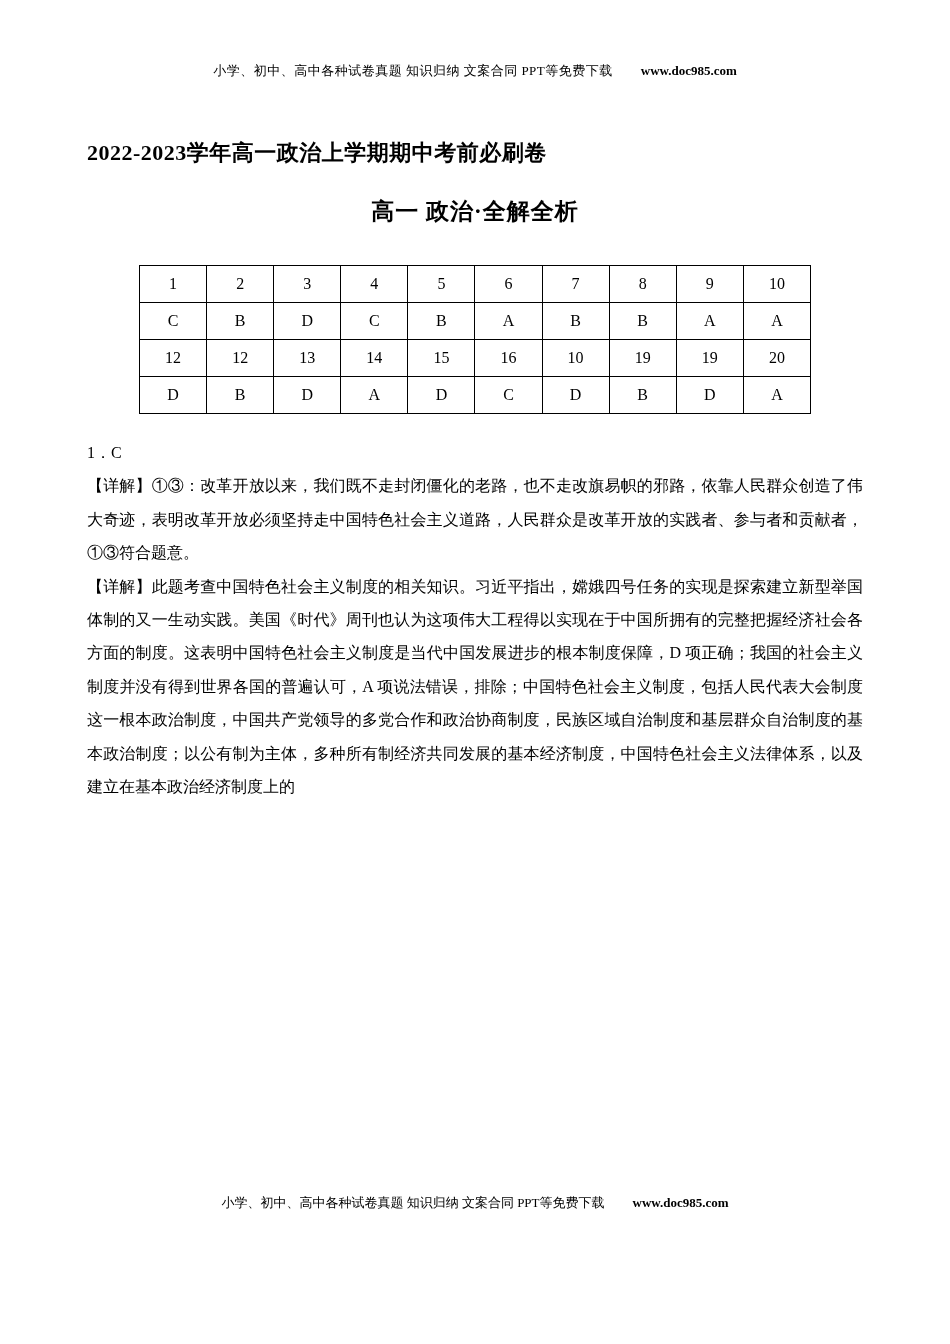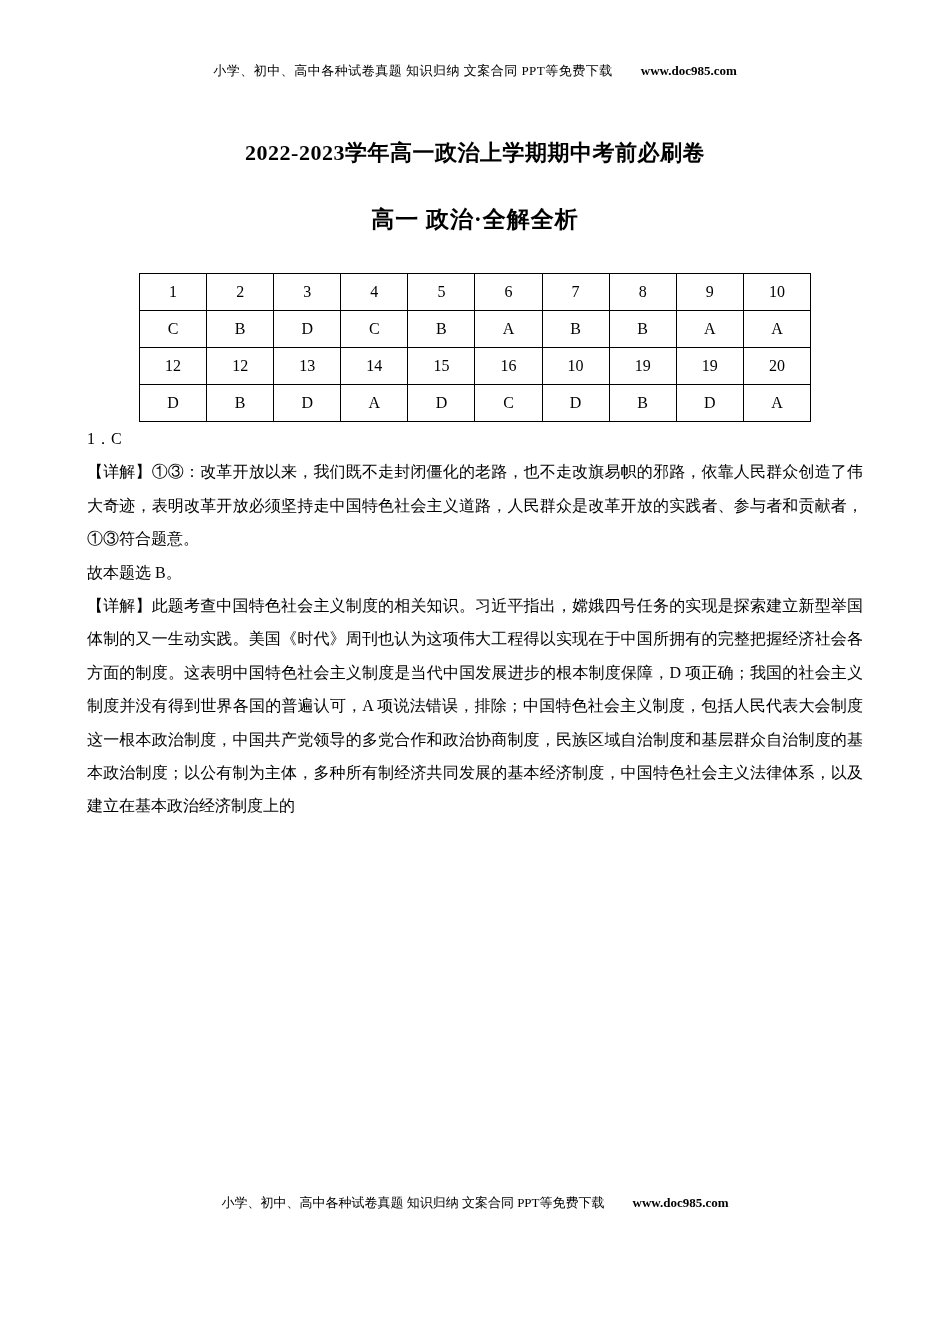--- a/index.html
+++ b/index.html
@@ -14,27 +14,27 @@
     overflow: hidden;
   }
   .page { padding: 62px 87px 0 87px; }
 
   .doc-header { text-align: center; font-size: 13px; white-space: nowrap; }
   .doc-header .site-text { letter-spacing: 0.5px; }
   .doc-header .url { font-weight: bold; margin-left: 28px; }
 
   .doc-title {
     margin: 58px 0 0 0;
-    text-align: center;
+    text-align: left;
     font-size: 22px;
     font-weight: bold;
     letter-spacing: 0.5px;
   }
   .doc-subtitle {
-    margin: 36px 0 0 0;
+    margin: 28px 0 0 0;
     text-align: center;
     font-size: 23px;
     font-weight: bold;
     letter-spacing: 1px;
   }
 
   .answer-table {
     margin: 38px auto 0 auto;
     border-collapse: collapse;
     table-layout: fixed;
@@ -42,21 +42,21 @@
   }
   .answer-table td {
     border: 1px solid #000000;
     height: 37px;
     text-align: center;
     vertical-align: middle;
     font-size: 16px;
     padding: 0;
   }
 
-  .explanations { margin-top: 0; }
+  .explanations { margin-top: 22px; }
   .expl-label, .expl-para {
     margin: 0;
     font-size: 16px;
     line-height: 33.4px;
   }
   .expl-para { text-align: justify; }
 
   .doc-footer {
     position: absolute;
     left: 0;
@@ -133,21 +133,20 @@
         </tr>
       </tbody>
   </table>
 
   <div class="explanations">
       <div>
         <p class="expl-label">1．C</p>
       </div>
       <div>
         <p class="expl-para">【详解】①③：改革开放以来，我们既不走封闭僵化的老路，也不走改旗易帜的邪路，依靠人民群众创造了伟大奇迹，表明改革开放必须坚持走中国特色社会主义道路，人民群众是改革开放的实践者、参与者和贡献者，①③符合题意。</p>
-        <p class="expl-para">故本题选 B。</p>
       </div>
       <div>
         <p class="expl-para">【详解】此题考查中国特色社会主义制度的相关知识。习近平指出，嫦娥四号任务的实现是探索建立新型举国体制的又一生动实践。美国《时代》周刊也认为这项伟大工程得以实现在于中国所拥有的完整把握经济社会各方面的制度。这表明中国特色社会主义制度是当代中国发展进步的根本制度保障，D 项正确；我国的社会主义制度并没有得到世界各国的普遍认可，A 项说法错误，排除；中国特色社会主义制度，包括人民代表大会制度这一根本政治制度，中国共产党领导的多党合作和政治协商制度，民族区域自治制度和基层群众自治制度的基本政治制度；以公有制为主体，多种所有制经济共同发展的基本经济制度，中国特色社会主义法律体系，以及建立在基本政治经济制度上的</p>
       </div>
     </div>
 
 </div>
 
 <div class="doc-footer">
   <span class="site-text">小学、初中、高中各种试卷真题 知识归纳 文案合同 PPT等免费下载</span><span class="url">www.doc985.com</span>

